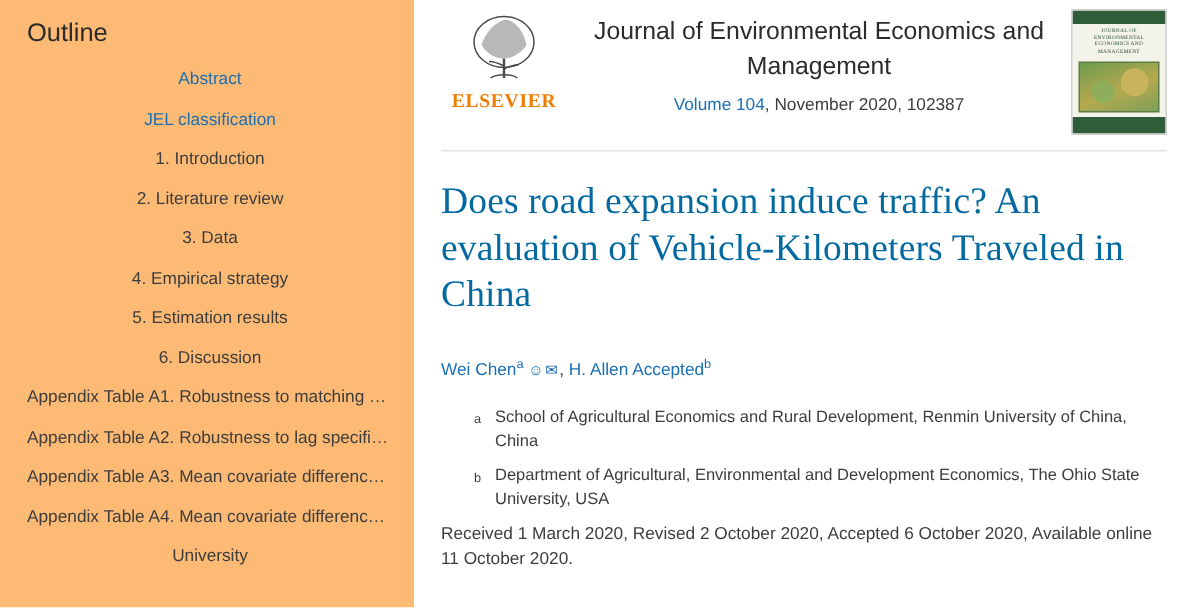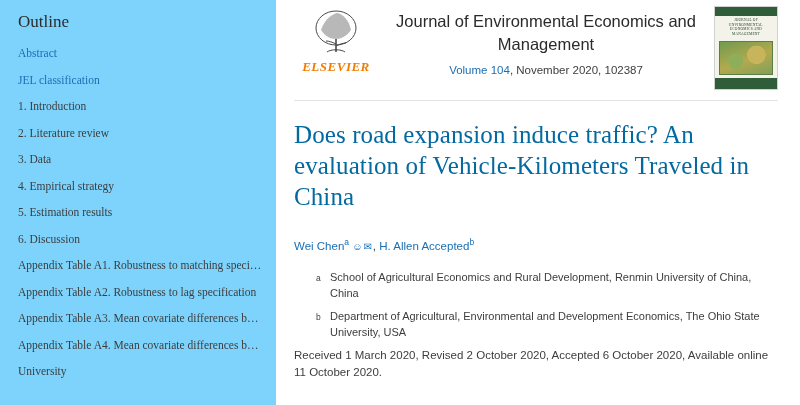--- a/index.html
+++ b/index.html
@@ -20,33 +20,33 @@
     height: 405px;
     box-sizing: border-box;
   }
 
   
   .sidebar {
     width: 276px;
     flex: 0 0 276px;
     padding: 10px 14px 0 18px;
     box-sizing: border-box;
-    background: #7dd3fc;
-    font-family: Liberation Serif, serif;
+    background: #fdba74;
   }
   .outline-title {
     font-size: 17px;
     color: #2b2b2b;
     margin: 2px 0 14px 0;
     font-weight: 400;
   }
   .outline-list {
     list-style: none;
     margin: 0;
     padding: 0;
+    text-align: center;
   }
   .outline-list li {
     font-size: 11.5px;
     line-height: 14px;
     margin-bottom: 12.5px;
     white-space: nowrap;
     overflow: hidden;
     text-overflow: ellipsis;
   }
   .outline-list li.link {
@@ -68,21 +68,20 @@
     align-items: flex-start;
     padding-top: 6px;
     border-bottom: 1px solid #e3e3e3;
     padding-bottom: 10px;
   }
   .elsevier-logo {
     width: 84px;
     flex: 0 0 84px;
     text-align: center;
     padding-top: 2px;
-    font-style: italic;
   }
   .elsevier-tree {
     display: block;
     margin: 0 auto;
   }
   .elsevier-word {
     font-family: "Liberation Serif", serif;
     font-size: 13px;
     letter-spacing: 0.5px;
     color: #f07c00;

